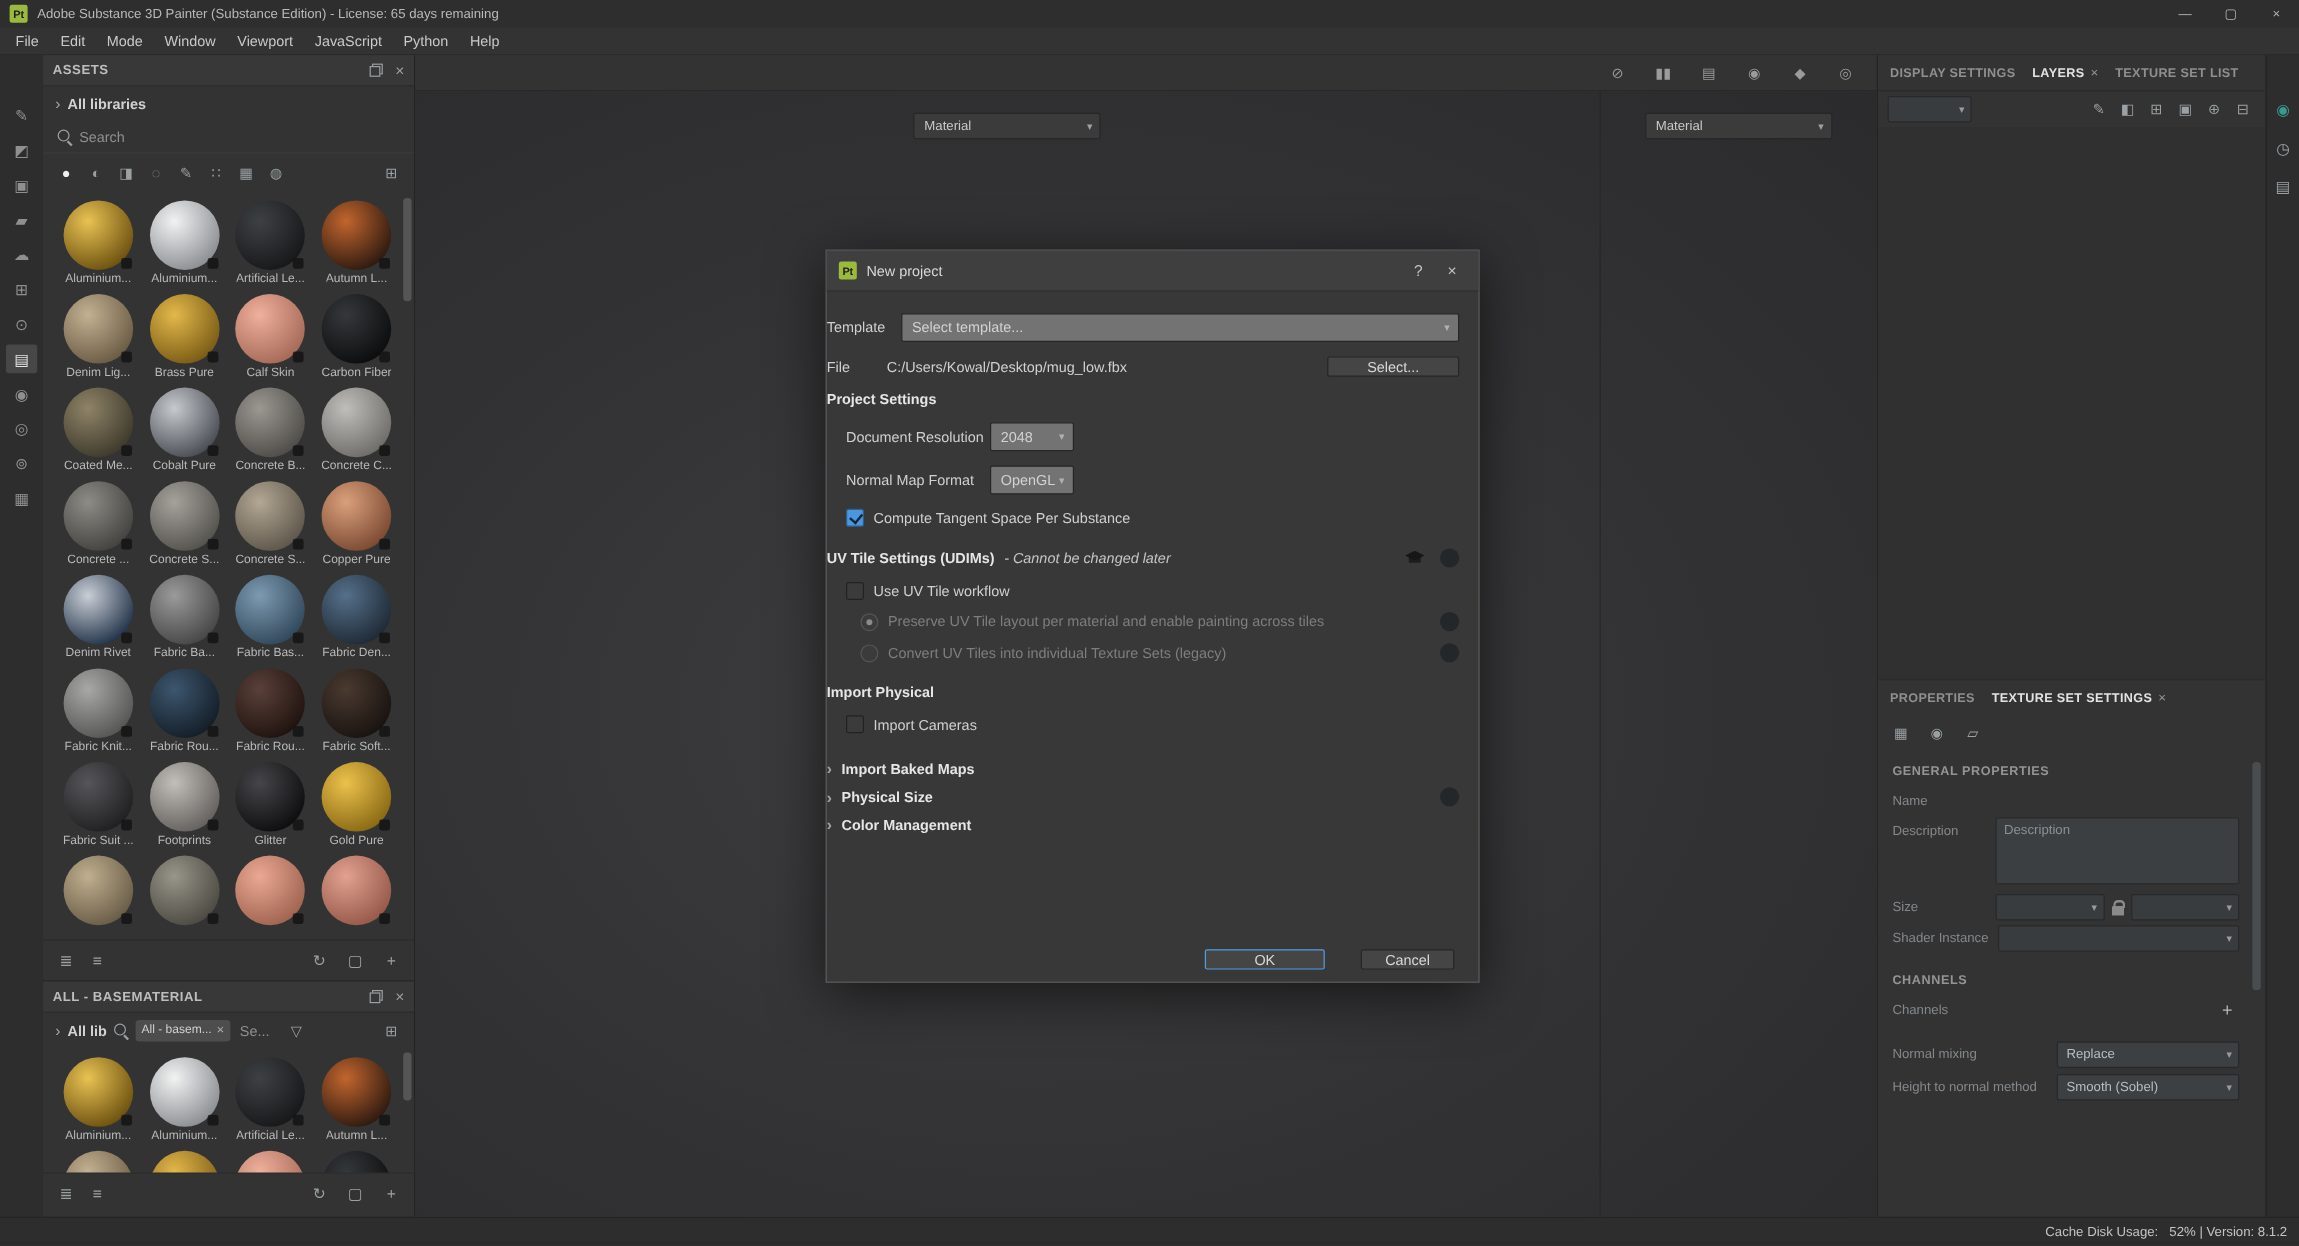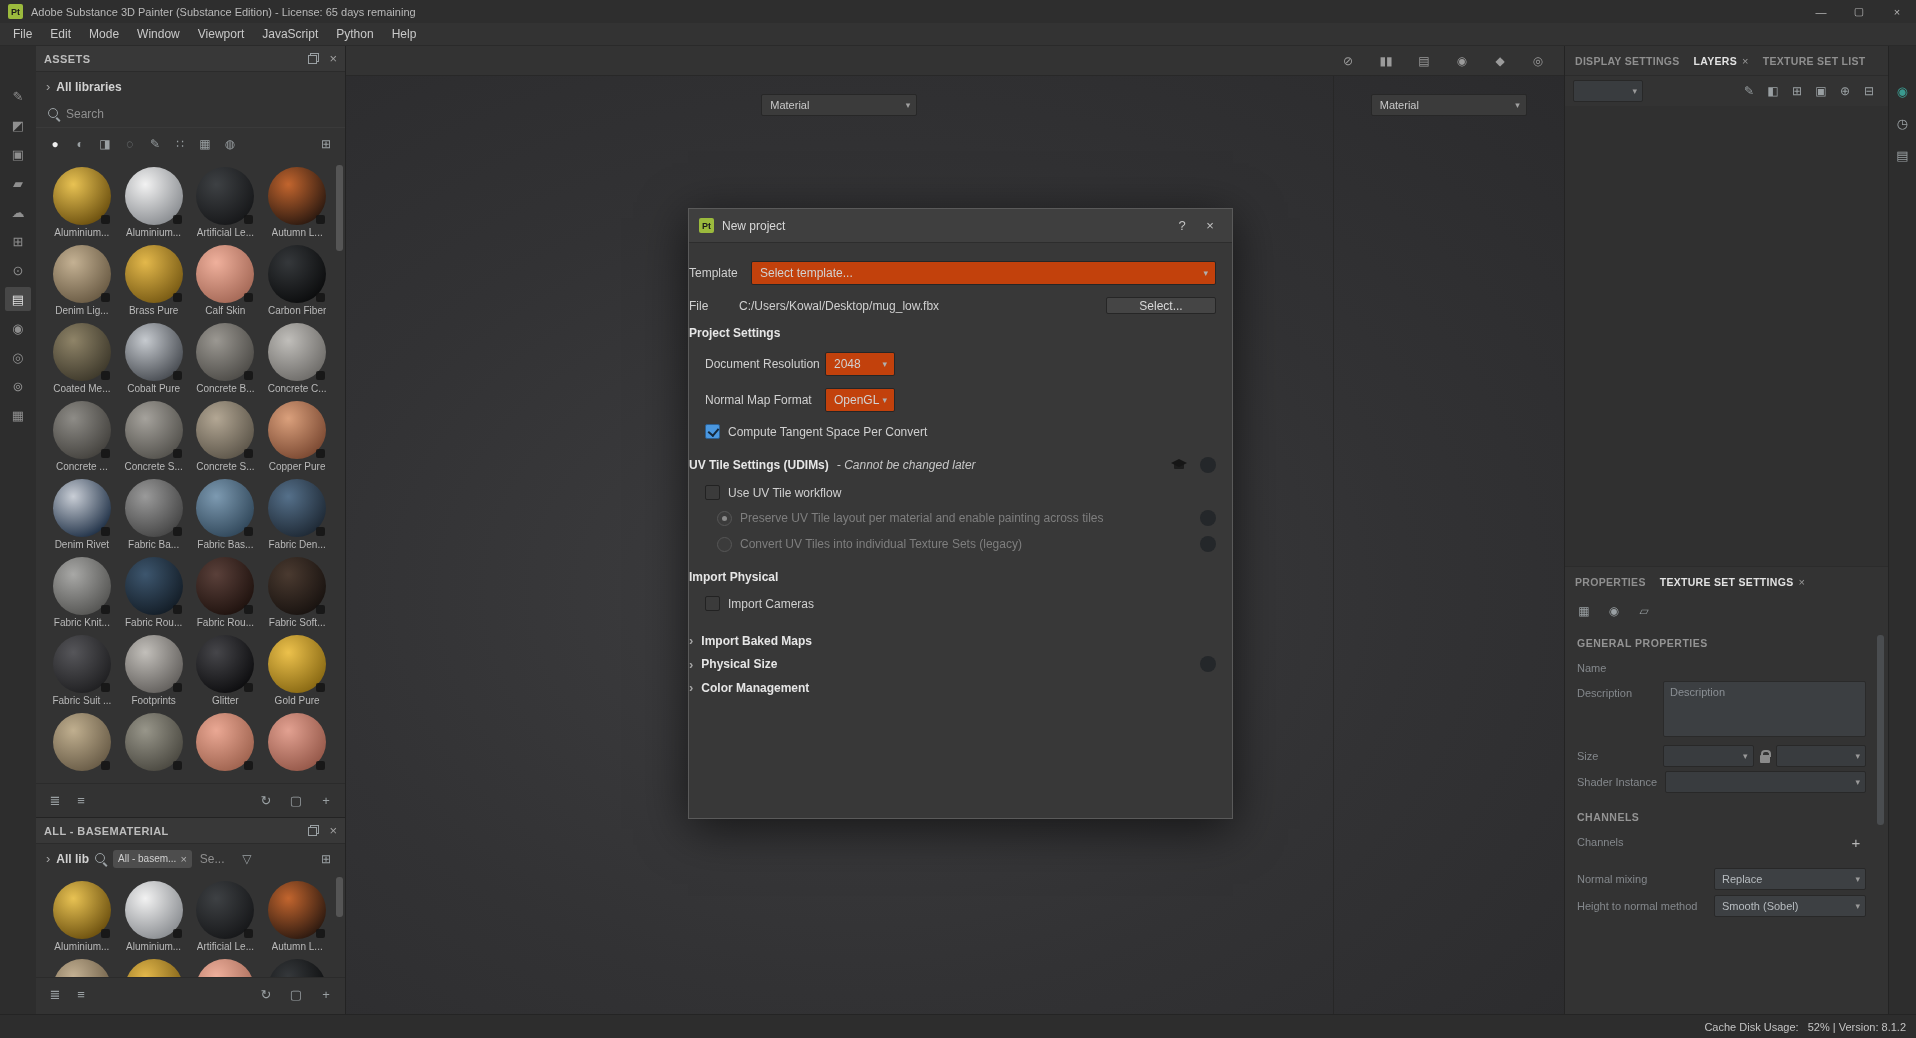--- a/index.html
+++ b/index.html
@@ -118,21 +118,21 @@
   
   .dialog{position:absolute;left:688px;top:208px;width:545px;height:611px;background:#383838;border:1px solid #5a5a5a;
     box-shadow:0 10px 45px rgba(0,0,0,.6);z-index:20;display:flex;flex-direction:column;}
   .dlg-title{height:34px;background:#3f3f3f;border-bottom:1px solid #2d2d2d;display:flex;align-items:center;padding:0 8px 0 10px;flex:0 0 auto;}
   .dlg-title .ttl{margin-left:8px;font-size:12px;color:#d8d8d8;}
   .dlg-title .spacer{flex:1;}
   .dlg-tbtn{width:28px;height:28px;display:flex;align-items:center;justify-content:center;color:#c3c3c3;font-size:13px;}
   .dlg-body{flex:1;display:flex;flex-direction:column;padding:14px 16px 10px 0;min-height:0;}
   .drow{display:flex;align-items:center;gap:8px;}
   .dlabel{color:#d0d0d0;font-size:12px;white-space:nowrap;}
-  .dlg-sel{height:24px;background:#c2410c;border:1px solid #262626;border-radius:2px;display:flex;align-items:center;
+  .dlg-sel{height:24px;background:#737373;border:1px solid #262626;border-radius:2px;display:flex;align-items:center;
     padding:0 22px 0 8px;position:relative;color:#d2d2d2;font-size:12px;}
   .dlg-sel::after{content:"▾";position:absolute;right:7px;top:50%;transform:translateY(-50%);font-size:9px;color:#b0b0b0;}
   .dhead{font-weight:bold;color:#e6e6e6;font-size:12px;display:flex;align-items:center;gap:8px;}
   .dhead .note{font-weight:normal;font-style:italic;color:#c6c6c6;}
   .btn{height:17px;background:#454545;border:1px solid #262626;border-radius:2px;color:#d8d8d8;display:flex;align-items:center;justify-content:center;font-size:12px;flex:0 0 auto;}
   .btn.primary{border:1px solid #4f9ee8;}
   .cb{width:15px;height:15px;border:1px solid #222;background:#3b3b3b;border-radius:2px;position:relative;flex:0 0 auto;}
   .cb.checked{background:#4a97df;border-color:#2c5f92;}
   .cb.checked::after{content:"";position:absolute;left:4px;top:1px;width:5px;height:8px;border:solid #14273a;border-width:0 2px 2px 0;transform:rotate(40deg);}
   .radio{width:15px;height:15px;border:1px solid #565656;background:#3b3b3b;border-radius:50%;position:relative;flex:0 0 auto;}
@@ -724,21 +724,21 @@
         <div class="dlg-sel" style="width:70px;">2048</div>
       </div>
 
       <div class="drow" style="margin-top:12px;margin-left:16px;">
         <span class="dlabel" style="width:112px;">Normal Map Format</span>
         <div class="dlg-sel" style="width:70px;">OpenGL</div>
       </div>
 
       <div class="drow" style="margin-top:12px;margin-left:16px;">
         <span class="cb checked"></span>
-        <span class="dlabel">Compute Tangent Space Per Convert</span>
+        <span class="dlabel">Compute Tangent Space Per Substance</span>
       </div>
 
       <div class="dhead" style="margin-top:18px;">
         <span>UV Tile Settings (UDIMs)</span>
         <span class="note">- Cannot be changed later</span>
         <span class="push-r">
           <span class="gradcap"></span>
           <span class="info"></span>
         </span>
       </div>
@@ -785,15 +785,19 @@
         <span class="push-r">
             <span class="info"></span>
           </span>
       </div>
 
       <div class="drow dhead" style="margin-top:8px;">
         <span class="chev">›</span>
         <span>Color Management</span>
       </div>
 
+      <div class="drow" style="margin-top:auto;justify-content:flex-end;gap:30px;padding-right:4px;">
+        <div class="btn primary" style="width:100px;">OK</div>
+        <div class="btn" style="width:78px;">Cancel</div>
+      </div>
     </div>
   </div>
 </div>
 
 </body></html>

